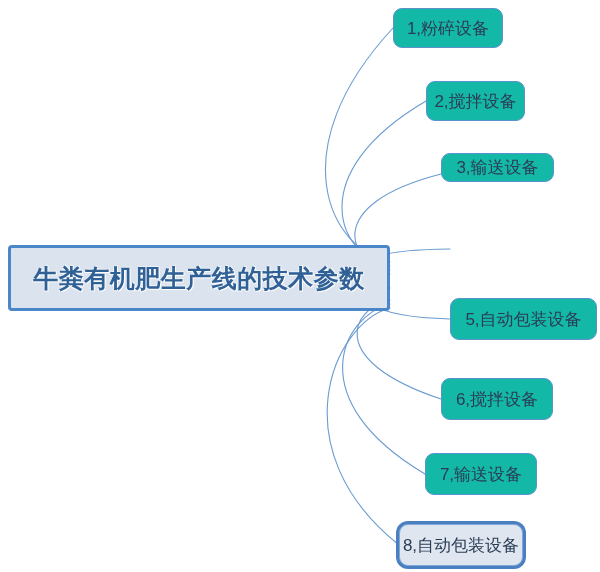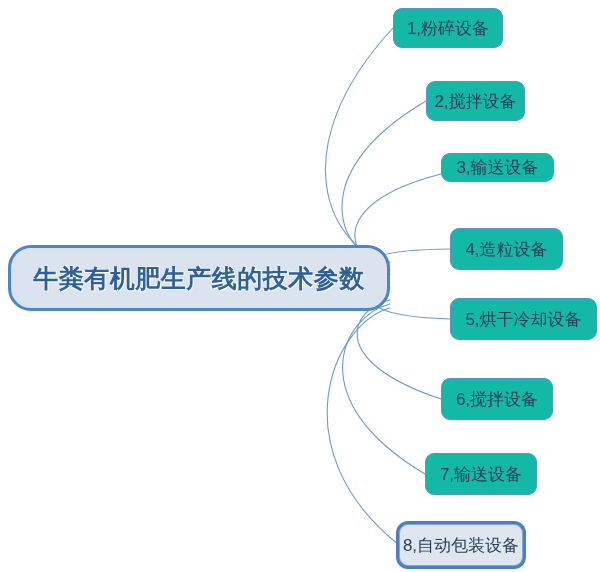--- a/index.html
+++ b/index.html
@@ -42,21 +42,21 @@
   
   .central-node {
     position: absolute;
     left: 8px;
     top: 245px;
     width: 382px;
     height: 66px;
     box-sizing: border-box;
     background: #dbe3ee;
     border: 3px solid #4a86c8;
-    border-radius: 23px;
+    border-radius: 4px;
     display: flex;
     align-items: center;
     justify-content: center;
   }
   .central-label {
     font-size: 25px;
     font-weight: bold;
     color: #2f6096;
     letter-spacing: 0.5px;
     text-shadow:
@@ -114,26 +114,23 @@
   </div>
 
   <div class="child-node" style="left:426px; top:81px; width:99px; height:40px;">
     <span class="child-label">2,搅拌设备</span>
   </div>
 
   <div class="child-node" style="left:441px; top:153px; width:113px; height:29px;">
     <span class="child-label">3,输送设备</span>
   </div>
 
-  <div class="child-node" style="left:450px; top:228px; width:113px; height:42px;">
-    <span class="child-label">4,造粒设备</span>
-  </div>
 
   <div class="child-node" style="left:450px; top:298px; width:147px; height:42px;">
-    <span class="child-label">5,烘干冷却设备</span>
+    <span class="child-label">5,自动包装设备</span>
   </div>
 
   <div class="child-node" style="left:441px; top:378px; width:112px; height:42px;">
     <span class="child-label">6,搅拌设备</span>
   </div>
 
   <div class="child-node" style="left:425px; top:453px; width:112px; height:42px;">
     <span class="child-label">7,输送设备</span>
   </div>
 

